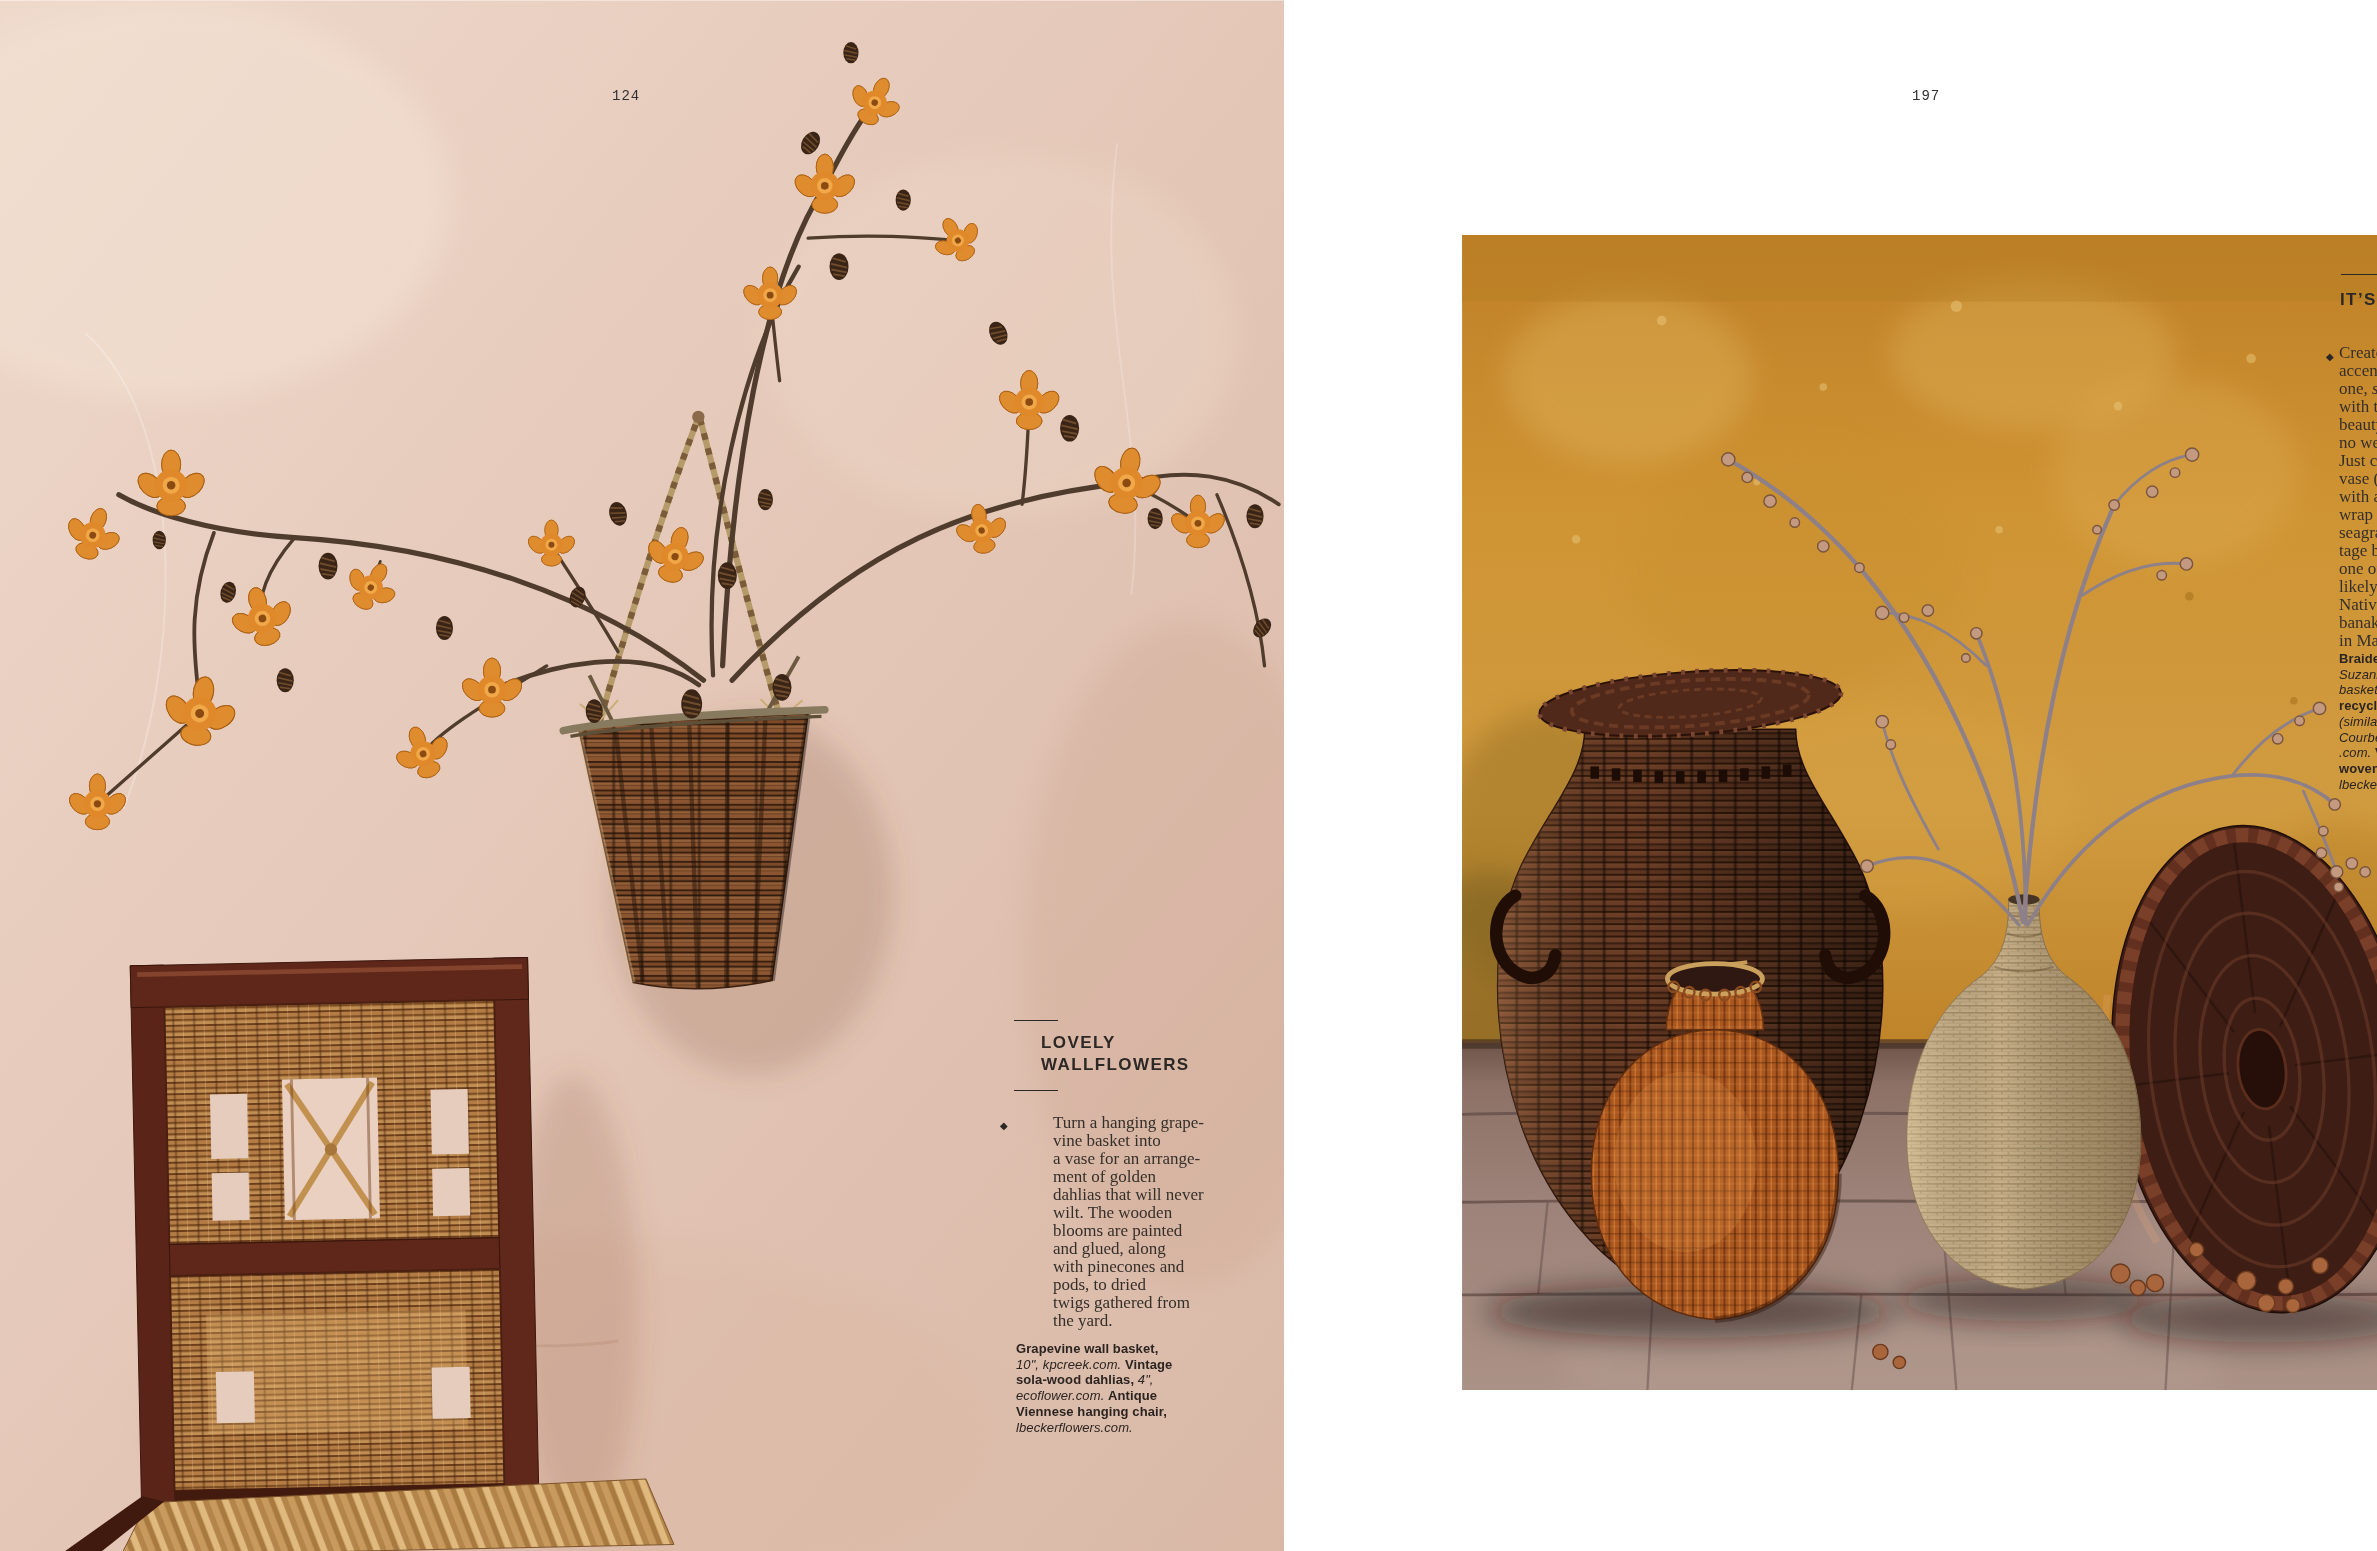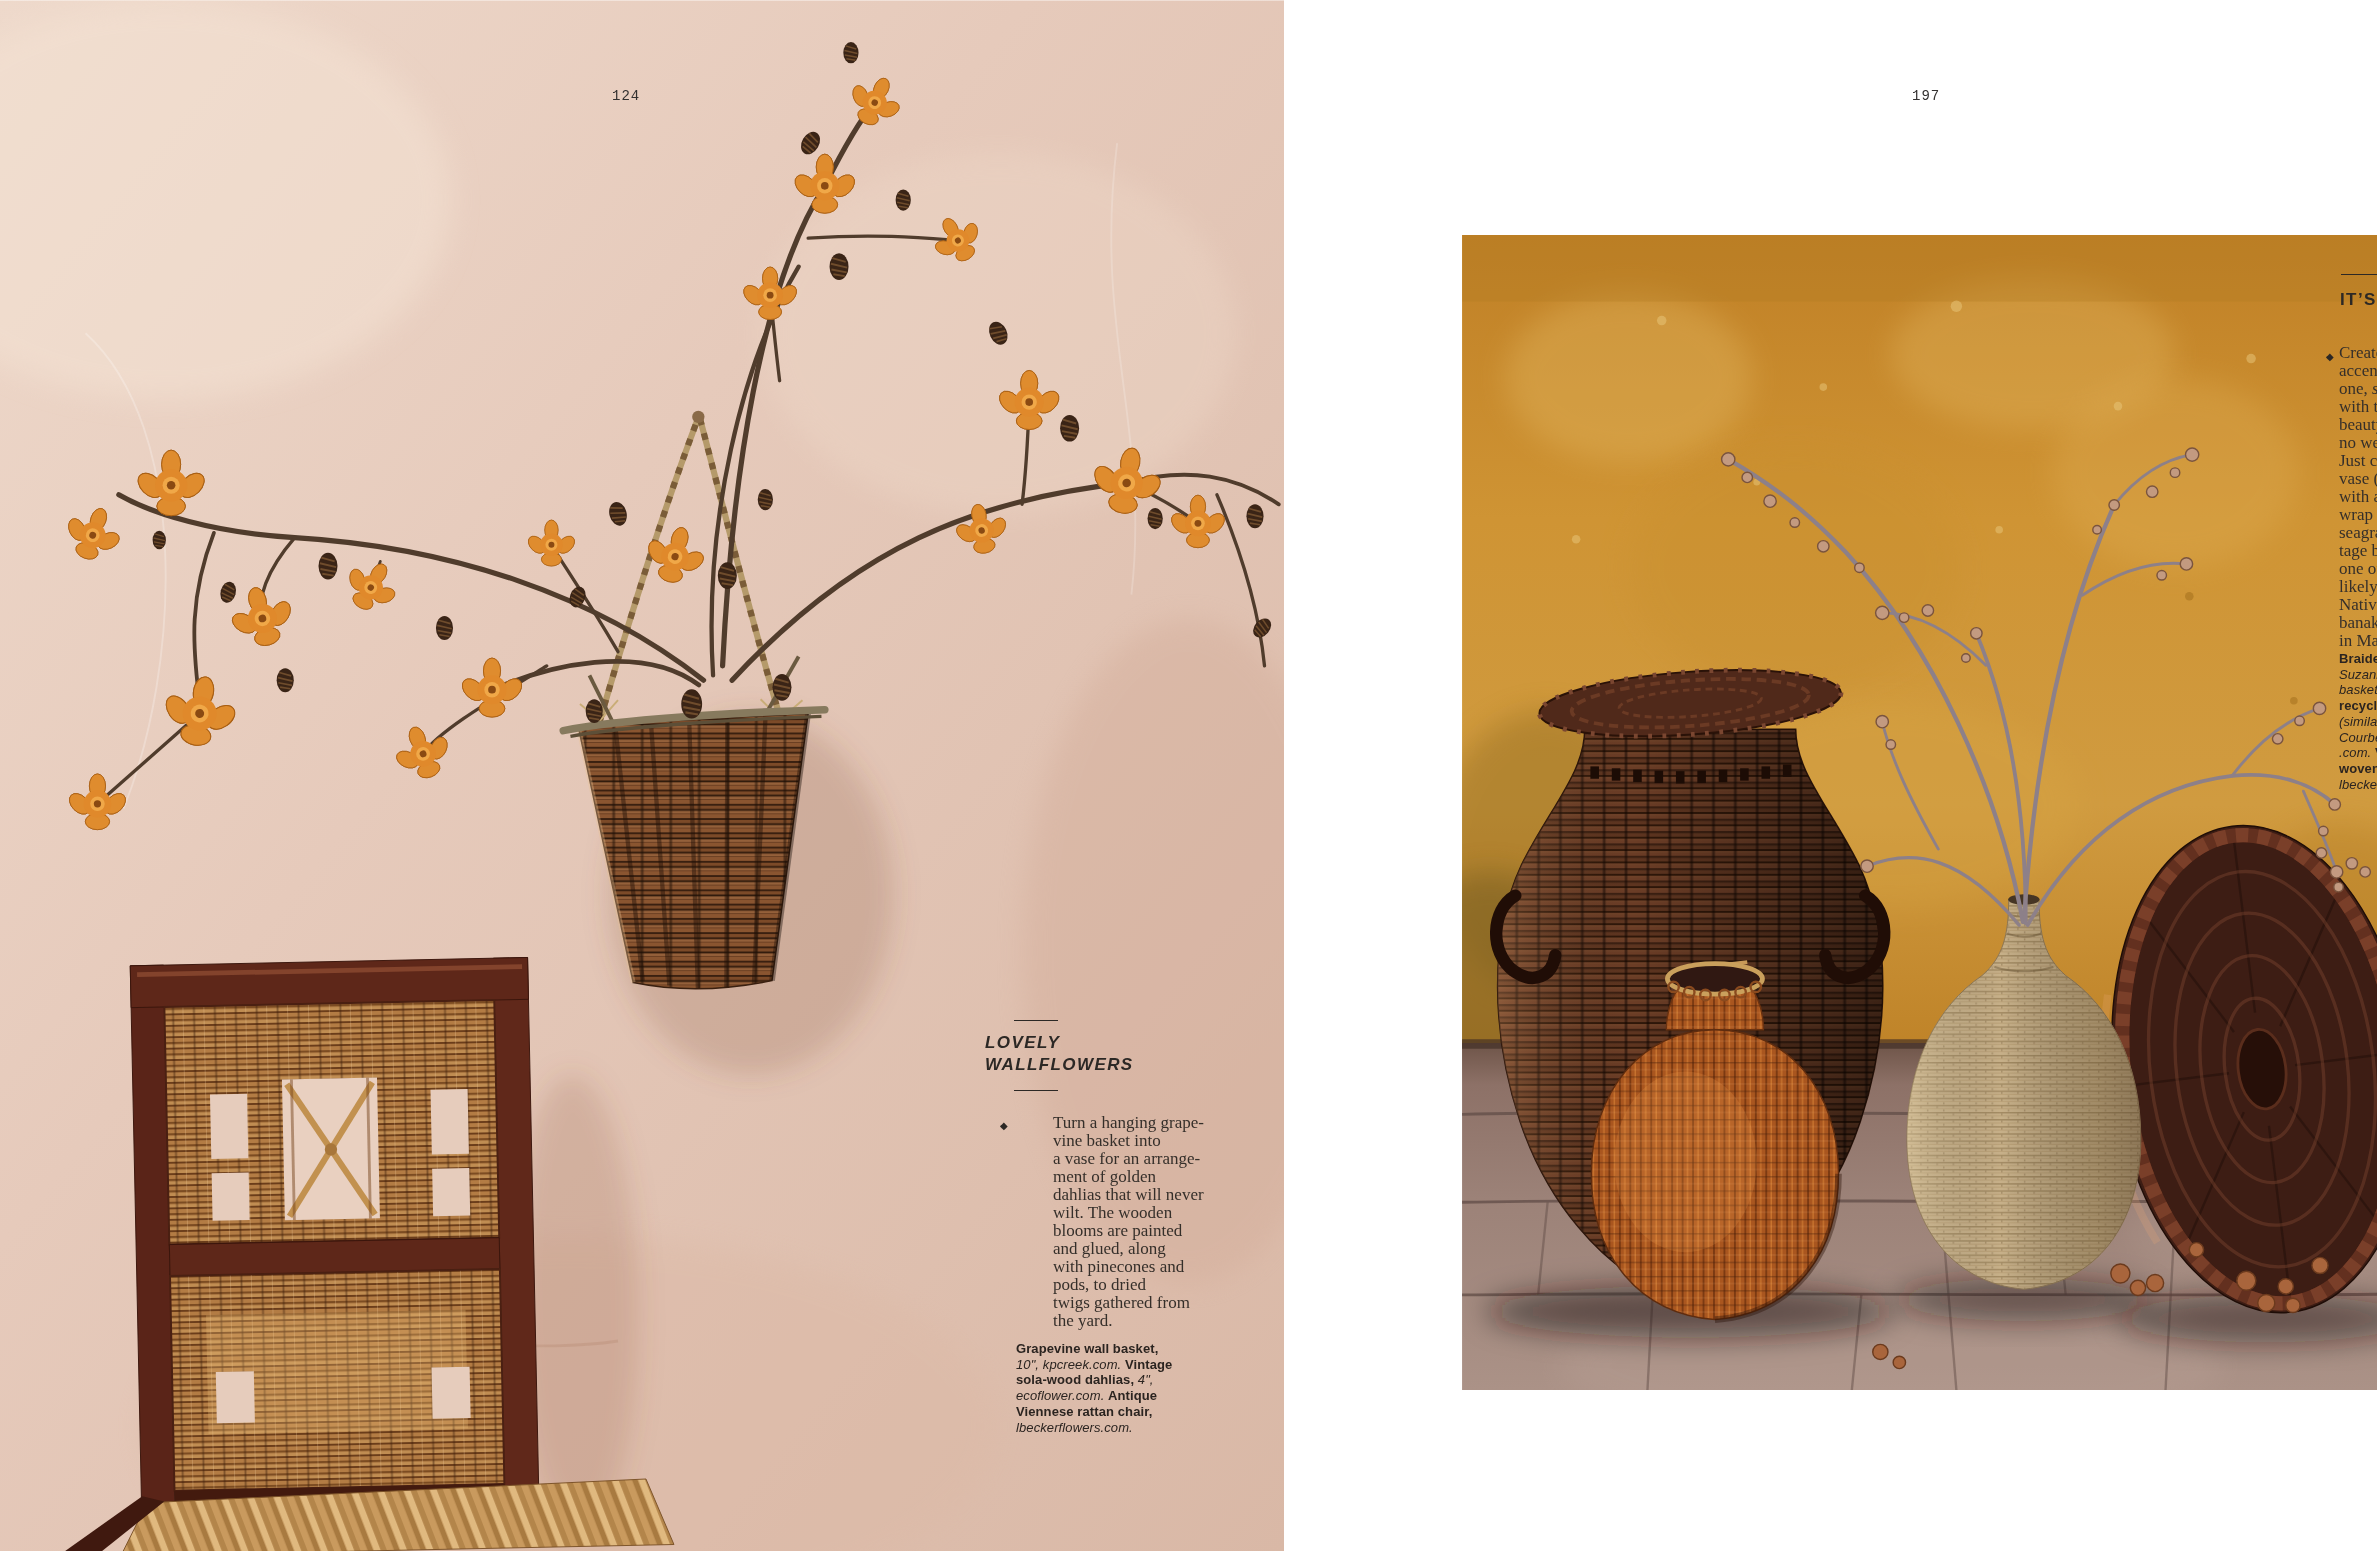--- a/index.html
+++ b/index.html
@@ -19,21 +19,21 @@
   .bullet{position:absolute;font-size:10px;color:#2c2825;}
   .bodytext{position:absolute;font-family:"Liberation Serif",serif;font-size:17px;line-height:18px;
             color:#352f2a;white-space:nowrap;}
   .credits{position:absolute;font-family:"Liberation Sans",sans-serif;font-size:13px;line-height:15.7px;
            color:#2b2420;white-space:nowrap;letter-spacing:0.1px;}
   .credits span{font-style:italic;}
   .credits span.b,.bodytext span.b{font-style:normal;font-weight:700;}
   .bodytext span.i{font-style:italic;}
   
   .rule-l1{left:1014px;top:1020px;width:44px;}
-  .title-l{left:985px;top:1032px;font-style:italic;}
+  .title-l{left:1041px;top:1032px;}
   .rule-l2{left:1014px;top:1090px;width:44px;}
   .bullet-l{left:1000px;top:1120px;}
   .body-l{left:1016px;top:1114px;margin-left:37px;}
   .credits-l{left:1016px;top:1341px;}
   
   .rule-r1{left:2341px;top:274px;width:43px;}
   .title-r{left:2340px;top:289px;}
   .rule-r2{left:2341px;top:321px;}
   .bullet-r{left:2326px;top:351px;}
   .body-r{left:2339px;top:344px;}
@@ -496,21 +496,21 @@
   <div class="pagenum pagenum-right">197</div>
 
   <div class="rule rule-l1"></div>
   <div class="titleblock title-l">
     <div>LOVELY</div>
     <div>WALLFLOWERS</div>
   </div>
   <div class="rule rule-l2"></div>
   <div class="bullet bullet-l">◆</div>
   <div class="bodytext body-l"><span>Turn a hanging grape-</span><br><span>vine basket into</span><br><span>a vase for an arrange-</span><br><span>ment of golden</span><br><span>dahlias that will never</span><br><span>wilt. The wooden</span><br><span>blooms are painted</span><br><span>and glued, along</span><br><span>with pinecones and</span><br><span>pods, to dried</span><br><span>twigs gathered from</span><br><span>the yard.</span></div>
-  <div class="credits credits-l"><span class="b">Grapevine wall basket,</span><br><span class="i">10", kpcreek.com. </span><span class="b">Vintage</span><br><span class="b">sola-wood dahlias,</span><span class="i"> 4",</span><br><span class="i">ecoflower.com. </span><span class="b">Antique</span><br><span class="b">Viennese rattan chair,</span><br><span class="i">lbeckerflowers.com.</span></div>
+  <div class="credits credits-l"><span class="b">Grapevine wall basket,</span><br><span class="i">10", kpcreek.com. </span><span class="b">Vintage</span><br><span class="b">sola-wood dahlias,</span><span class="i"> 4",</span><br><span class="i">ecoflower.com. </span><span class="b">Antique</span><br><span class="b">Viennese hanging chair,</span><br><span class="i">lbeckerflowers.com.</span></div>
 
   <div class="rule rule-r1"></div>
   <div class="titleblock title-r">IT’S A WRAP</div>
   <div class="rule rule-r2"></div>
   <div class="bullet bullet-r">◆</div>
   <div class="bodytext body-r"><span>Create a decorative</span><br><span>accent such as this</span><br><span>one, </span><span class="i">second from right,</span><br><span>with the natural</span><br><span>beauty of a basket—</span><br><span>no weaving required.</span><br><span>Just choose a shapely</span><br><span>vase (we started</span><br><span>with a glass jug) and</span><br><span>wrap it in braided</span><br><span>seagrass. The tall vin-</span><br><span>tage basket in back,</span><br><span>one of Martha’s, was</span><br><span>likely woven by a</span><br><span>Native American Wa-</span><br><span>banaki basketmaker</span><br><span>in Maine.</span></div>
   <div class="credits credits-r"><span class="b">Braided seagrass,</span><br><span class="i">Suzanne Moore’s, ⅝", nc</span><br><span class="i">basketworks.com. </span><br><span class="b">recycled-glass jug</span><br><span class="i">(similar to shown), by</span><br><span class="i">Courbet, 16½", homedepot</span><br><span class="i">.com. </span><span class="b">Vintage hand-</span><br><span class="b">woven basket</span><br><span class="i">lbeckerflowers.com.</span></div>
 
 </div>
 

